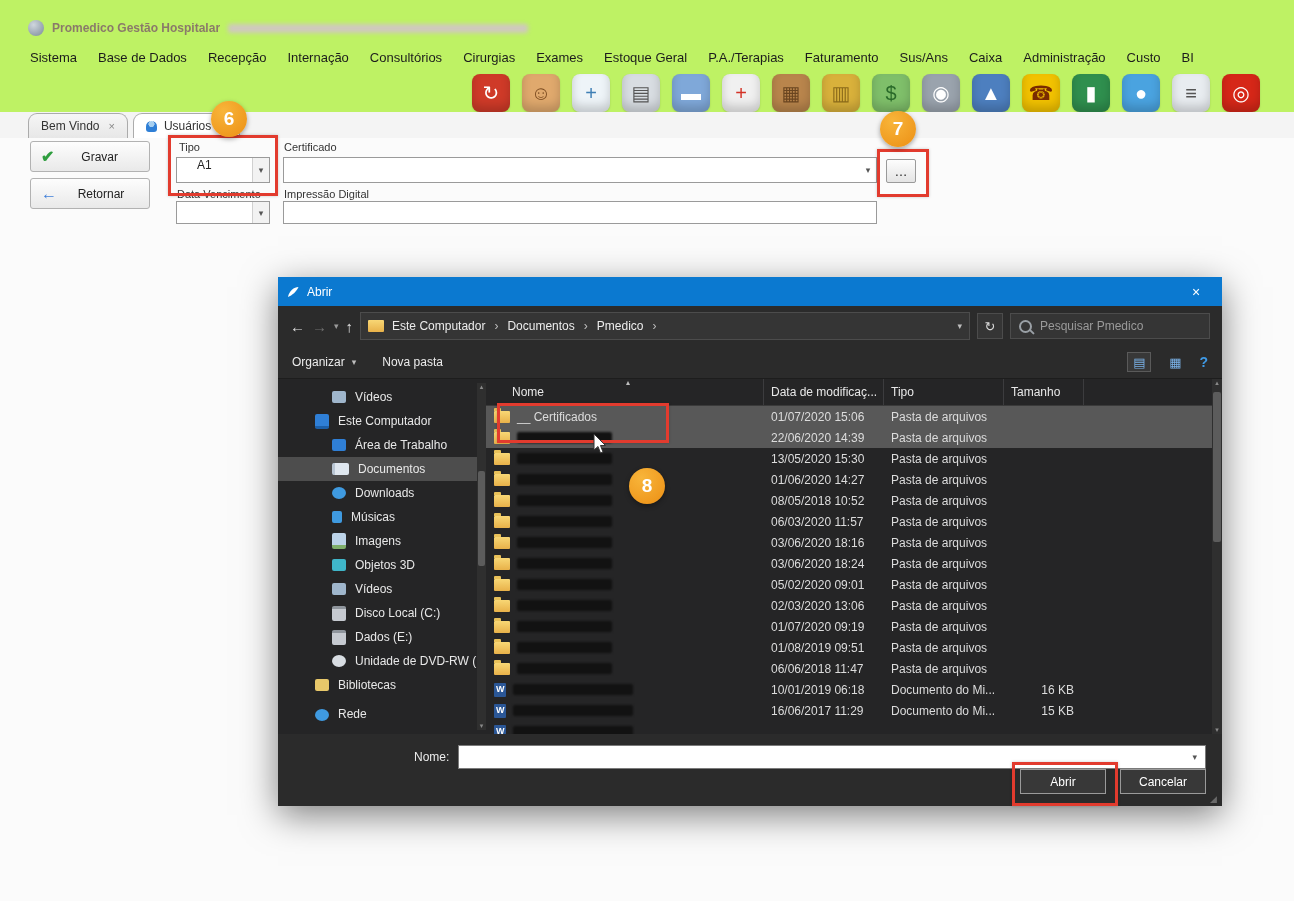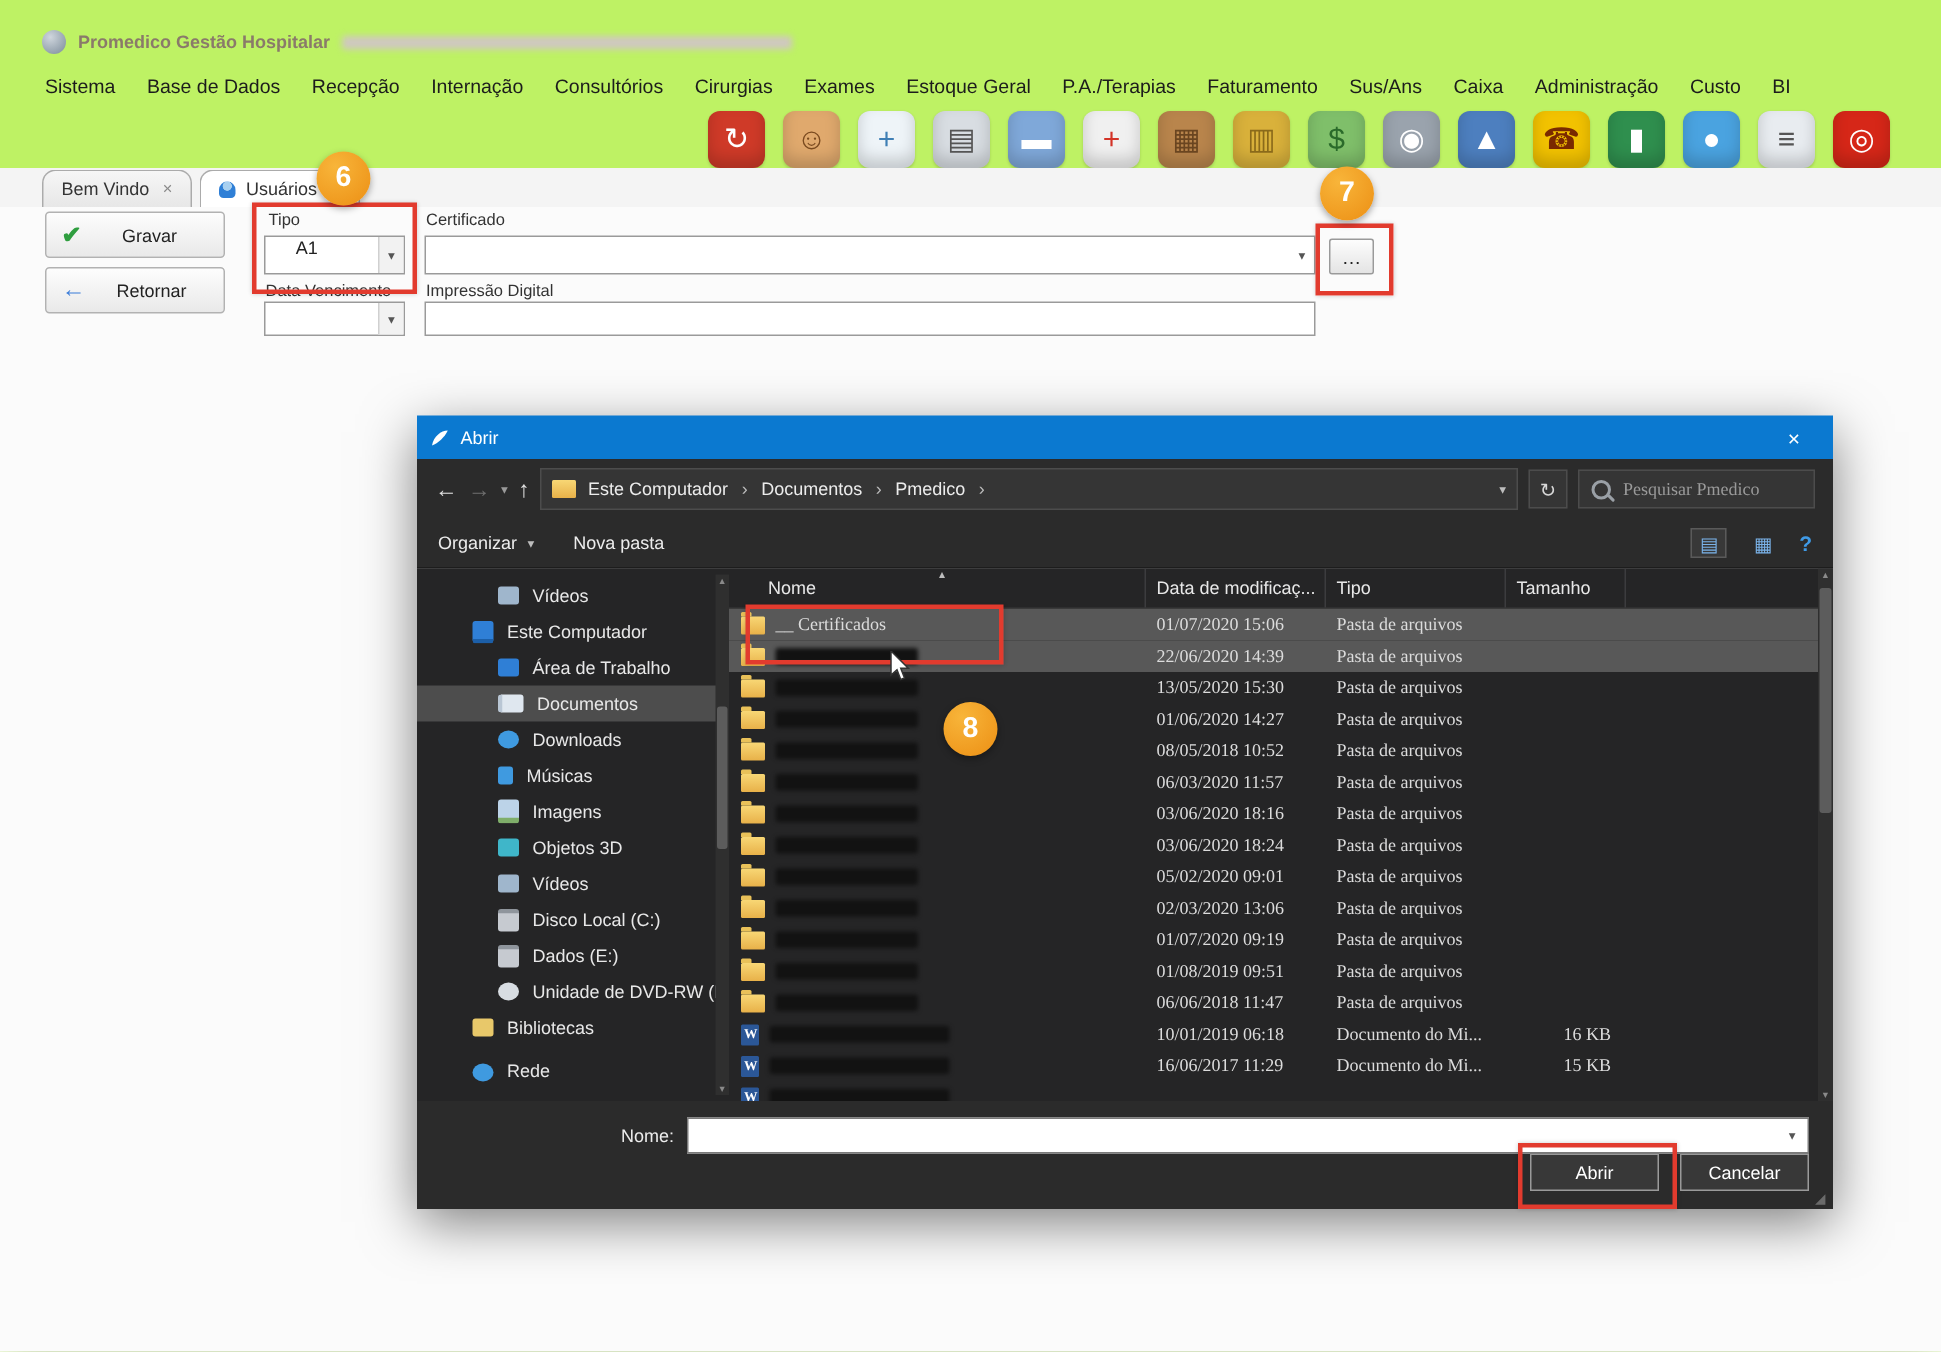--- a/index.html
+++ b/index.html
@@ -78,22 +78,22 @@
   .nav-btn.small{font-size:9px;color:#9a9a9a;}
   .addr{flex:1;height:26px;background:#353535;border:1px solid #4c4c4c;display:flex;align-items:center;
        gap:8px;padding:0 7px;color:#ececec;}
   .crumbs{display:flex;align-items:center;}
   .crumb{white-space:nowrap;}
   .crumb + .crumb::before{content:"›";margin:0 9px;color:#bdbdbd;}
   .crumbs::after{content:"›";margin-left:9px;color:#bdbdbd;}
   .addr-chev{margin-left:auto;font-size:9px;color:#bdbdbd;}
   .refresh-box{width:26px;height:26px;background:#353535;border:1px solid #4c4c4c;display:flex;
        align-items:center;justify-content:center;color:#d8d8d8;font-size:13px;box-sizing:border-box;}
-  .search{width:158px;height:26px;background:#353535;border:1px solid #4c4c4c;display:flex;align-items:center;
-       gap:8px;padding:0 8px;box-sizing:border-box;font-family:Liberation Serif, serif;}
+  .search{width:200px;height:26px;background:#353535;border:1px solid #4c4c4c;display:flex;align-items:center;
+       gap:8px;padding:0 8px;box-sizing:border-box;}
   .mag{width:9px;height:9px;border:2px solid #9aa0a6;border-radius:50%;position:relative;flex:none;}
   .mag::after{content:"";position:absolute;width:6px;height:2px;background:#9aa0a6;transform:rotate(45deg);
        right:-5px;bottom:-2px;border-radius:1px;}
   .search .ph{color:#9a9a9a;}
   .dlg-cmd{height:32px;background:#2b2b2b;display:flex;align-items:center;gap:26px;padding:0 14px;
        color:#ececec;border-bottom:1px solid #1d1d1d;flex:none;}
   .cmd-item{display:flex;align-items:center;gap:7px;}
   .cmd-chev{font-size:9px;color:#bdbdbd;}
   .cmd-right{margin-left:auto;display:flex;align-items:center;gap:12px;}
   .view-tile{width:22px;height:18px;display:flex;align-items:center;justify-content:center;color:#7ab2e8;
@@ -116,21 +116,21 @@
        flex-direction:column;align-items:center;justify-content:space-between;color:#8a8a8a;font-size:7px;}
   .sthumb{position:absolute;top:88px;left:1px;width:7px;height:95px;background:#5c5c5c;border-radius:2px;}
   
   .filelist{flex:1;position:relative;overflow:hidden;}
   .fheader{height:26px;display:flex;align-items:center;color:#e8e8e8;border-bottom:1px solid #3a3a3a;}
   .hc{height:100%;display:flex;align-items:center;box-sizing:border-box;border-right:1px solid #3c3c3e;padding-left:7px;}
   .w-name{width:278px;} .w-date{width:120px;} .w-type{width:120px;} .w-size{width:80px;} .w-fill{flex:1;border-right:none;}
   .hc.w-name{padding-left:26px;position:relative;}
   .sort{position:absolute;left:140px;top:-1px;font-size:8px;color:#bdbdbd;}
   .frows{height:329px;overflow:hidden;}
-  .frow{height:21px;display:flex;align-items:center;color:#dcdcdc;font-family:Liberation Serif, serif;}
+  .frow{height:21px;display:flex;align-items:center;color:#dcdcdc;}
   .frow.selected{background:#585858;}
   .fc{height:100%;display:flex;align-items:center;box-sizing:border-box;padding-left:7px;overflow:hidden;white-space:nowrap;}
   .fc.w-name{padding-left:8px;gap:7px;}
   .fc.w-size{justify-content:flex-end;padding-right:10px;}
   .ficon{width:16px;height:12px;flex:none;position:relative;}
   .frow.folder .ficon{background:linear-gradient(#f8d775,#e8b149);border-radius:1px;}
   .frow.folder .ficon::before{content:"";position:absolute;top:-3px;left:0;width:7px;height:3px;
        background:#e9c159;border-radius:1px 1px 0 0;}
   .frow.doc .ficon{width:12px;height:14px;background:#2b5797;border-radius:1px;}
   .frow.doc .ficon::after{content:"W";position:absolute;left:2px;top:1px;color:#fff;font-size:9px;font-weight:bold;}

